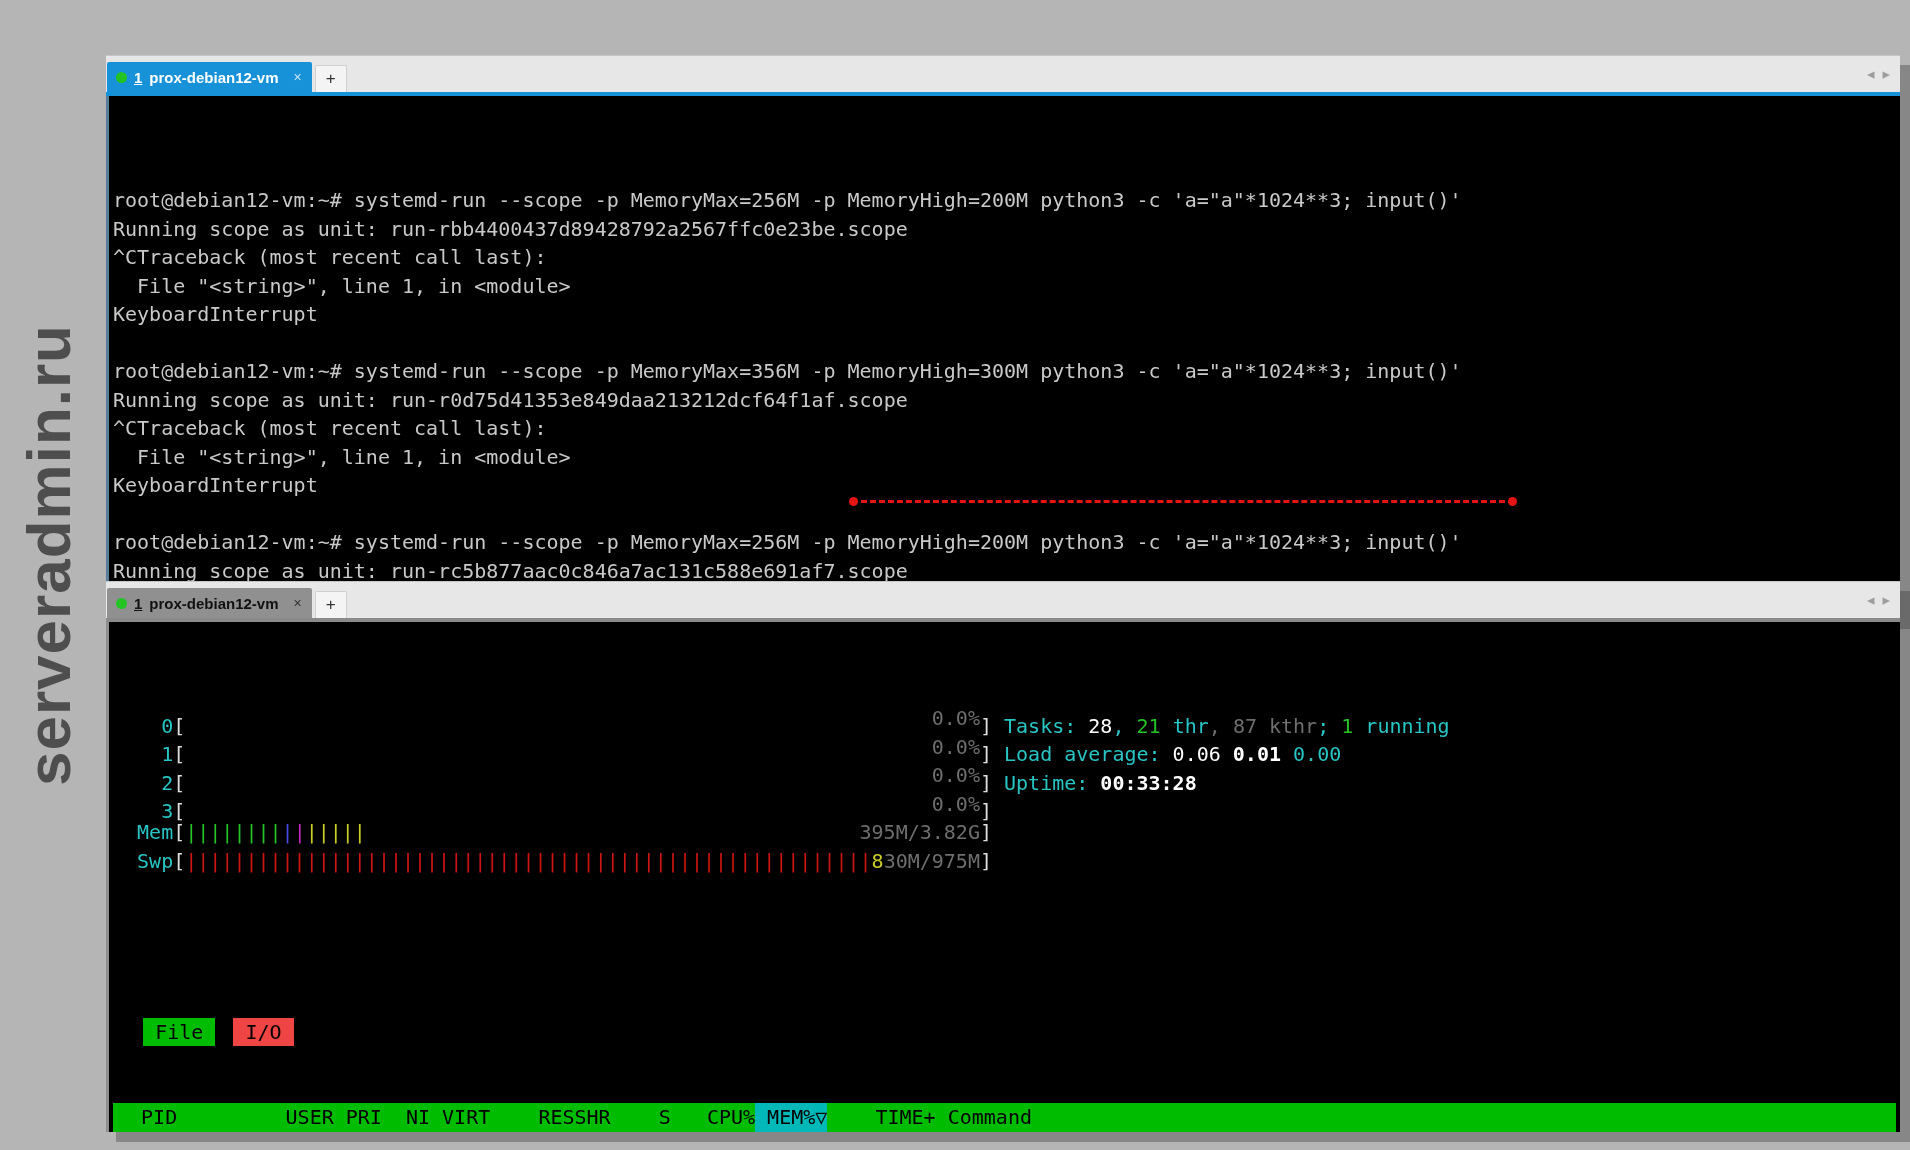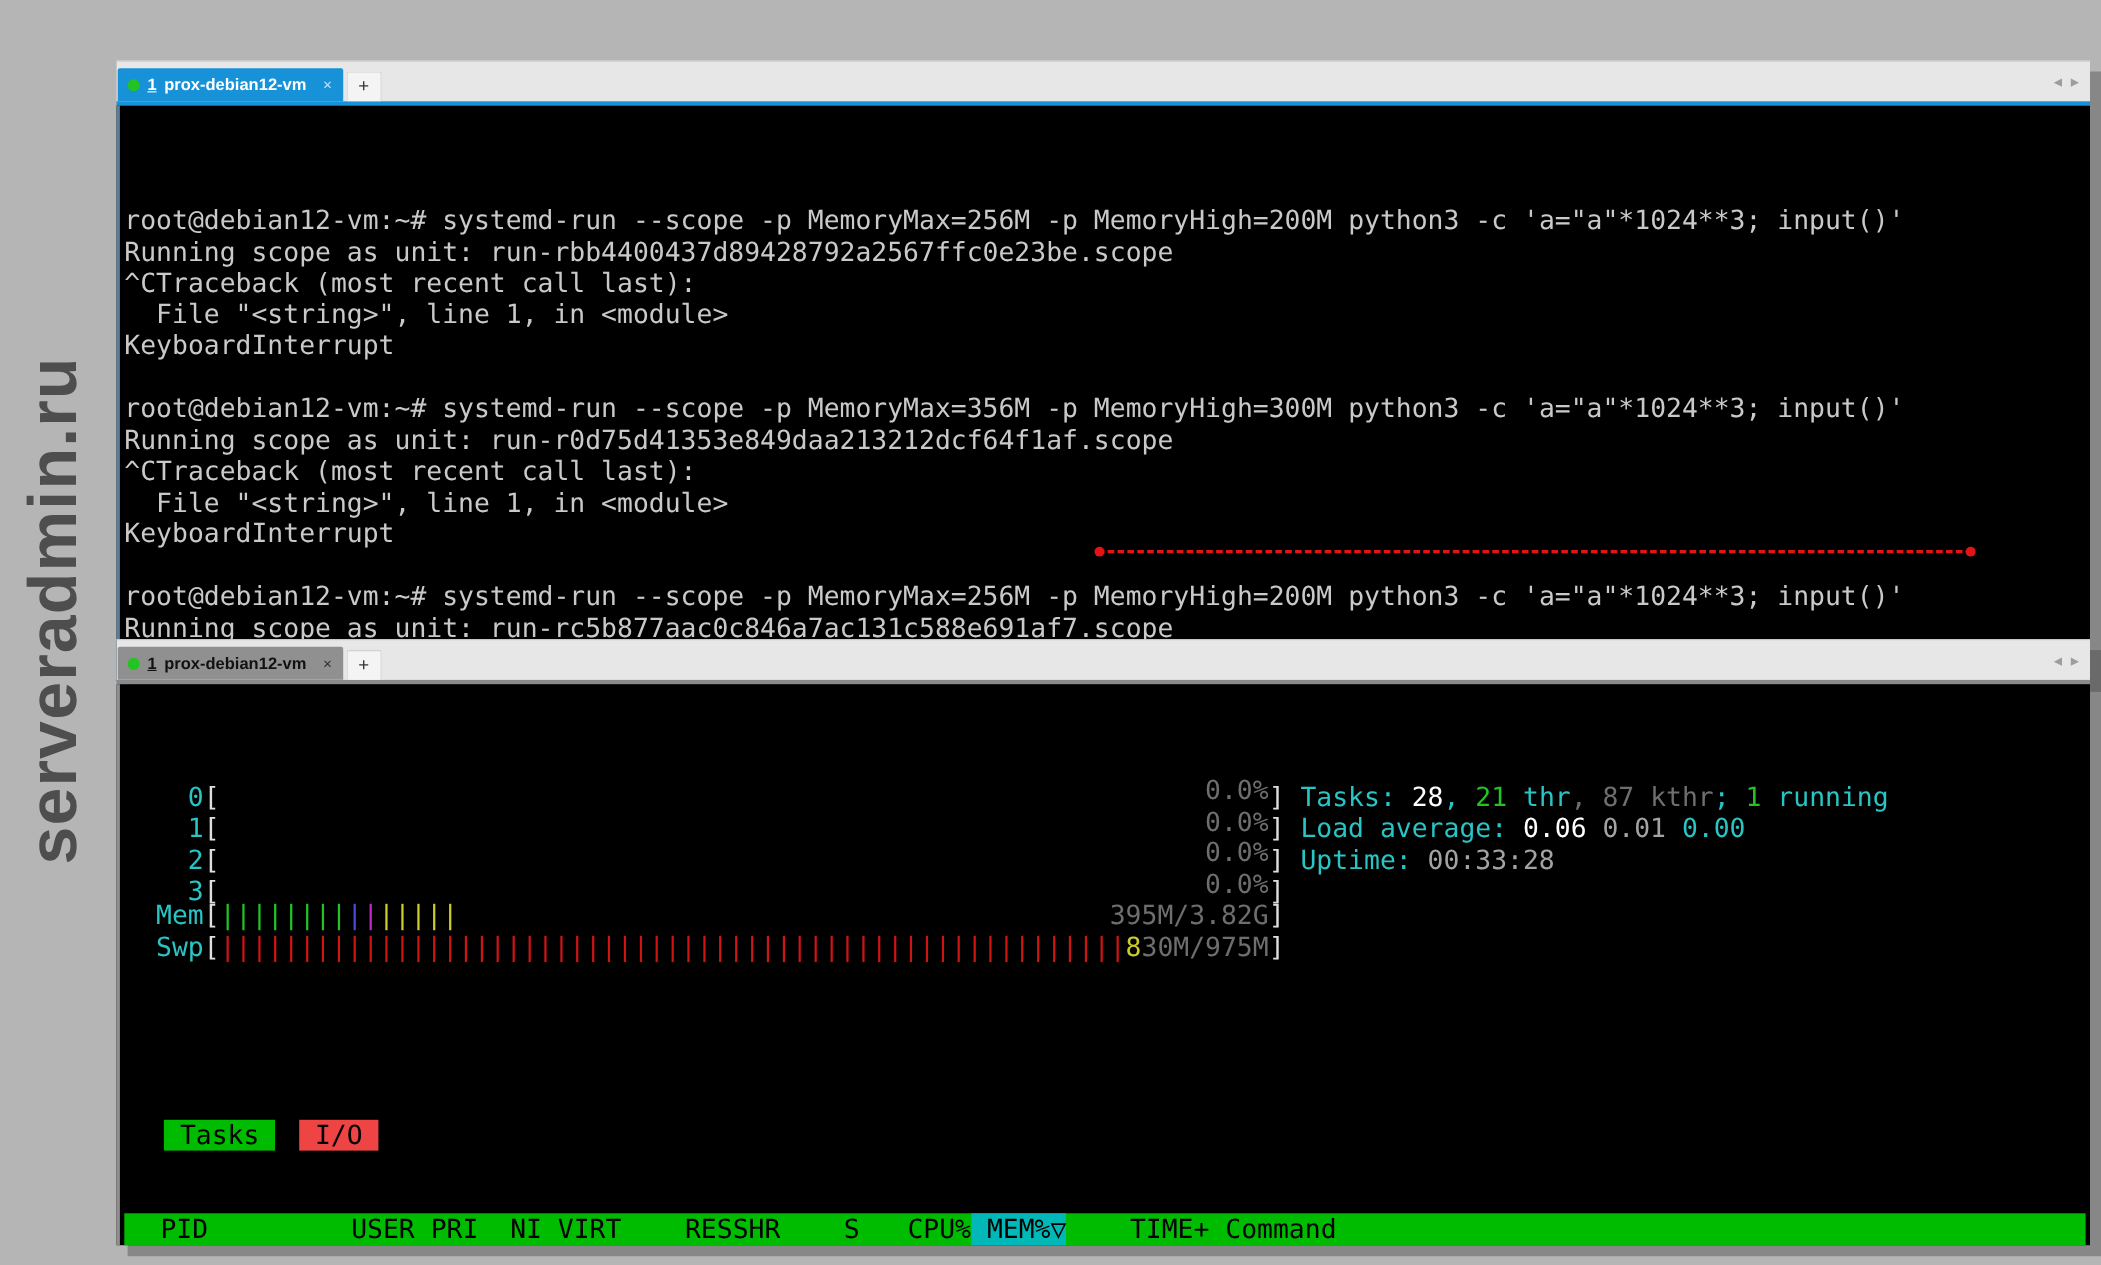--- a/index.html
+++ b/index.html
@@ -25,28 +25,28 @@
   .tab.inactive{background:#909090;color:#111}
   .tabdot{width:11px;height:11px;border-radius:50%;background:#23c323;display:inline-block}
   .tabnum{text-decoration:underline}
   .tabclose{font-weight:normal;font-size:14px;margin-left:8px;opacity:.75}
   .newtab{width:30px;height:26px;background:#f4f4f4;border:1px solid #cfcfcf;border-bottom:none;
           margin-left:3px;display:flex;align-items:center;justify-content:center;
           font-family:"Liberation Sans",sans-serif;font-size:17px;color:#333;border-radius:2px 2px 0 0}
   .tabarrows{margin-left:auto;margin-right:10px;align-self:center;color:#9d9d9d;font-size:15px;
              display:flex;gap:8px;font-family:"DejaVu Sans",sans-serif}
   .termbody{background:#000;position:relative;overflow:hidden;
-            font-size:24px;line-height:28.5px;color:#c9c9c9;white-space:pre}
+            font-size:20px;line-height:28.5px;color:#c9c9c9;white-space:pre}
   .win-top .termbody{height:483px;border-left:3px solid #587e99;border-bottom:3px solid #a9d4ef;padding:33px 4px 4px 4px}
   .win-bottom .termbody{height:481px;border-left:3px solid #8f8f8f;padding:25px 4px 4px 4px}
   .tline{height:28.5px}
   .cursor{display:inline-block;width:13px;height:24px;background:#21dc21;vertical-align:-4px}
   .c-b{color:#ffffff;font-weight:normal}
   .c-cy{color:#29c4c4}
-  .c-cyb{color:#a3a3a3;font-weight:normal}
+  .c-cyb{color:#ffffff;font-weight:bold}
   .c-gr{color:#25c125}
   .c-ye{color:#cbcb29}
   .c-dim{color:#6e6e6e}
   .c-mg{color:#c428c4}
   .c-bl{color:#4a4ae0}
   
   .hline{display:flex;height:28.5px;align-items:baseline}
   .mlabel{width:5ch;text-align:right;color:#29c4c4;flex:none}
   .brk{color:#dedede;flex:none}
   .mbody{width:66ch;display:flex;overflow:hidden;flex:none;white-space:pre}
@@ -124,18 +124,18 @@
     <div class="newtab">+</div>
     <div class="tabarrows">
       <span>◂</span>
       <span>▸</span>
     </div>
   </div>
   <div class="accent gray"></div>
   <div class="termbody">
     <div id="htop-meters"><div class="hline"><span class="mlabel">0</span><span class="brk">[</span><span class="mbody"><span class="mfill"></span><span class="c-dim">0.0%</span></span><span class="brk">]</span><span class="rcol"><span class="c-cy">Tasks: </span><span class="c-b">28</span><span class="c-cy">, </span><span class="c-gr">21</span><span class="c-cy"> thr</span><span class="c-dim">, </span><span class="c-dim">87 kthr</span><span class="c-cy">; </span><span class="c-gr">1</span><span class="c-cy"> running</span></span></div><div class="hline"><span class="mlabel">1</span><span class="brk">[</span><span class="mbody"><span class="mfill"></span><span class="c-dim">0.0%</span></span><span class="brk">]</span><span class="rcol"><span class="c-cy">Load average: </span><span class="c-b">0.06 </span><span class="c-cyb">0.01 </span><span class="c-cy">0.00</span></span></div><div class="hline"><span class="mlabel">2</span><span class="brk">[</span><span class="mbody"><span class="mfill"></span><span class="c-dim">0.0%</span></span><span class="brk">]</span><span class="rcol"><span class="c-cy">Uptime: </span><span class="c-cyb">00:33:28</span></span></div><div class="hline"><span class="mlabel">3</span><span class="brk">[</span><span class="mbody"><span class="mfill"></span><span class="c-dim">0.0%</span></span><span class="brk">]</span></div><div class="hline"><span class="mlabel">Mem</span><span class="brk">[</span><span class="mbody"><span class="c-gr">||||||||</span><span class="c-bl">|</span><span class="c-mg">|</span><span class="c-ye">|||||</span><span class="mfill"></span><span class="c-dim">395M/3.82G</span></span><span class="brk">]</span></div><div class="hline"><span class="mlabel">Swp</span><span class="brk">[</span><span class="mbody"><span class="swpbars">||||||||||||||||||||||||||||||||||||||||||||||||||||||||||||||||||||||||||||||||</span><span class="c-ye">8</span><span class="c-dim">30M/975M</span></span><span class="brk">]</span></div></div>
     <div class="gapline"></div>
-    <div class="htabs" id="htop-tabs"><span class="htab green">Tasks</span><span class="htab blue">I/O</span></div>
+    <div class="htabs" id="htop-tabs"><span class="htab green">File</span><span class="htab blue">I/O</span></div>
     <div class="phead" id="htop-header"><span class="col-pid">PID</span><span class="col-user">USER</span><span class="col-pri">PRI</span><span class="col-ni">NI</span><span class="col-virt">VIRT</span><span class="col-res">RES</span><span class="col-shr">SHR</span><span class="col-s">S</span><span class="col-cpu">CPU%</span><span class="col-mem sorted">MEM%▽</span><span class="col-time">TIME+</span><span class="col-cmd">Command</span></div>
     
     
   </div>
 </div>
 
 </body></html>

